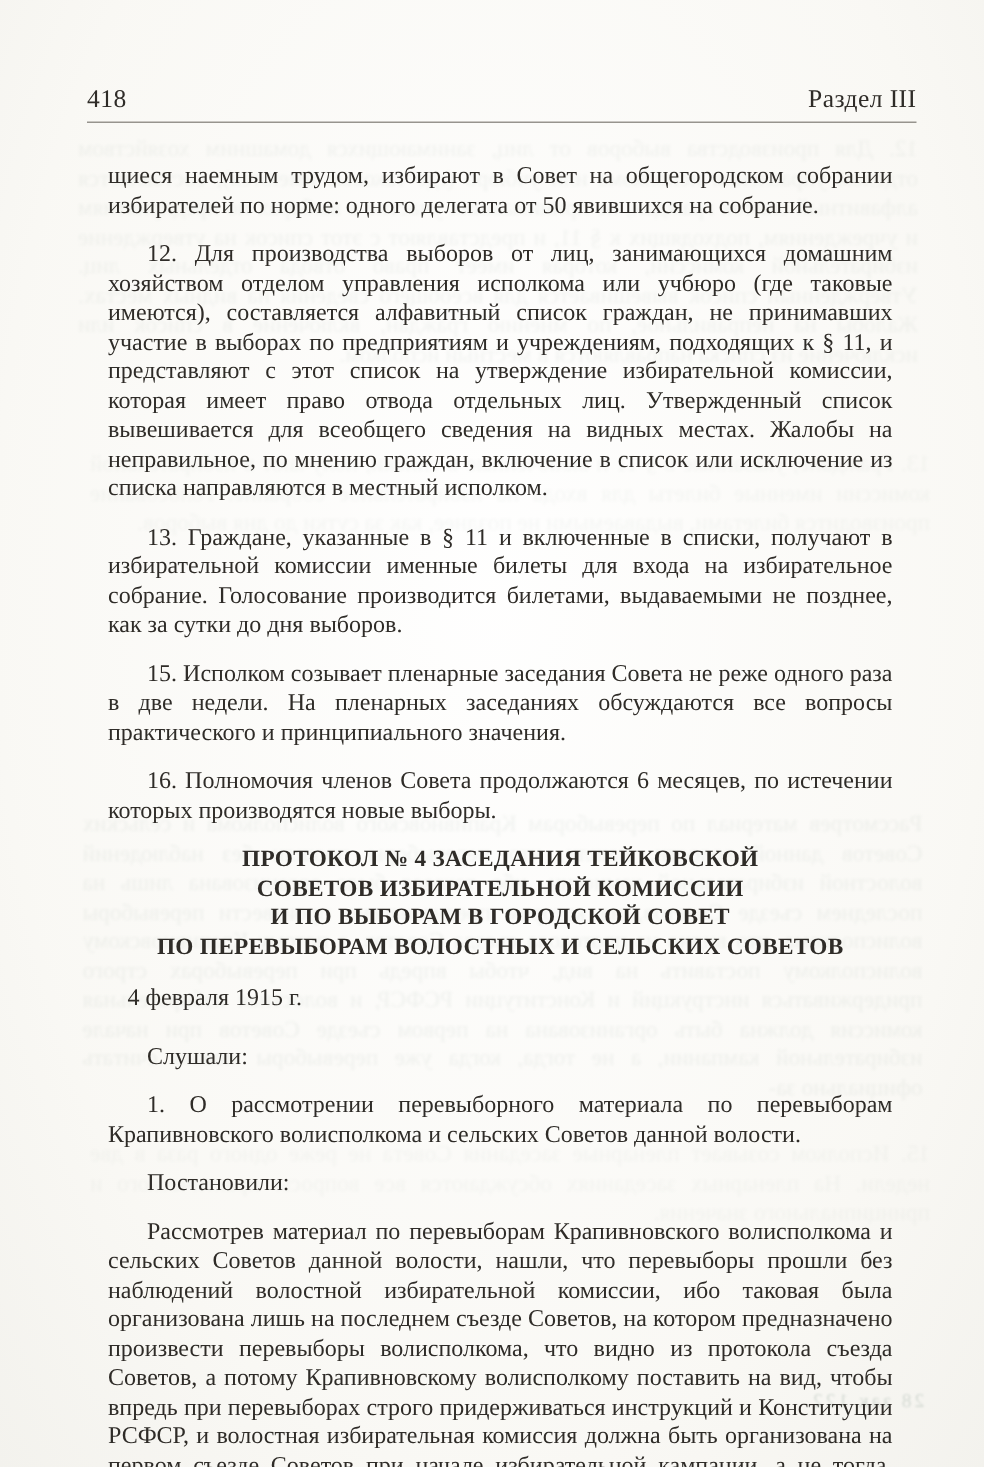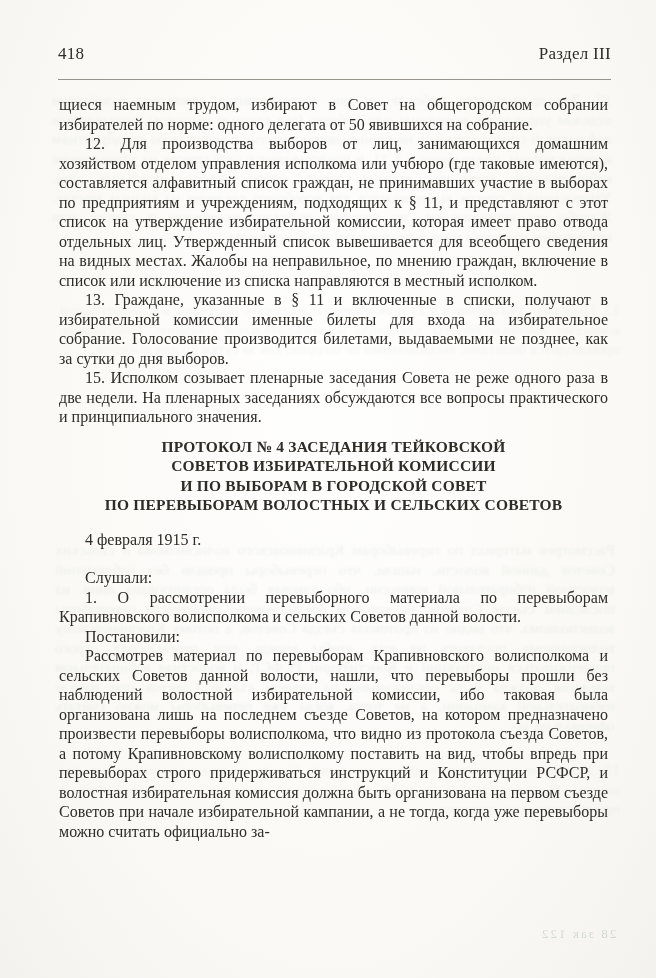--- a/index.html
+++ b/index.html
@@ -17,44 +17,44 @@
       #fcfbf8;
     color: #2f2c28;
     font-family: "Liberation Serif", "DejaVu Serif", serif;
     overflow: hidden;
     box-shadow: 0 0 6px rgba(0,0,0,0.25);
   }
 
   
   .running-header {
     position: absolute;
-    top: 44px;
+    top: 56px;
     left: 58px;
     right: 45px;
     display: flex;
     justify-content: space-between;
     align-items: baseline;
     font-size: 17px;
-    padding-bottom: 15px;
+    padding-bottom: 5px;
     border-bottom: 1px solid #97948e;
     letter-spacing: 0.3px;
   }
 
   
   .document-body {
     position: absolute;
     top: 95px;
     left: 59px;
     width: 549px;
     font-size: 16px;
     line-height: 19.5px;
     text-align: justify;
     z-index: 2;
   }
-  .para { margin: 0; }
+  .para { margin: 13px; }
   .para.indent { text-indent: 26px; }
 
   .protocol-heading {
     margin: 10px 10px 15px 10px;
     text-align: center;
     font-weight: bold;
     font-size: 15.5px;
     line-height: 19.5px;
     letter-spacing: 0.2px;
   }
@@ -119,20 +119,21 @@
     <span>418</span>
     <span>Раздел III</span>
   </div>
 
   <div class="document-body">
 
     <p class="para">щиеся наемным трудом, избирают в Совет на общегородском собрании избирателей по норме: одного делегата от 50 явившихся на собрание.</p>
     <p class="para indent">12. Для производства выборов от лиц, занимающихся домашним хозяйством отделом управления исполкома или учбюро (где таковые имеются), составляется алфавитный список граждан, не принимавших участие в выборах по предприятиям и учреждениям, подходящих к § 11, и представляют с этот список на утверждение избирательной комиссии, которая имеет право отвода отдельных лиц. Утвержденный список вывешивается для всеобщего сведения на видных местах. Жалобы на неправильное, по мнению граждан, включение в список или исключение из списка направляются в местный исполком.</p>
     <p class="para indent">13. Граждане, указанные в § 11 и включенные в списки, получают в избирательной комиссии именные билеты для входа на избирательное собрание. Голосование производится билетами, выдаваемыми не позднее, как за сутки до дня выборов.</p>
     <p class="para indent">15. Исполком созывает пленарные заседания Совета не реже одного раза в две недели. На пленарных заседаниях обсуждаются все вопросы практического и принципиального значения.</p>
+    <p class="para indent">16. Полномочия членов Совета продолжаются 6 месяцев, по истечении которых производятся новые выборы.</p>
 
     <div class="protocol-heading">
       <div>ПРОТОКОЛ № 4 ЗАСЕДАНИЯ ТЕЙКОВСКОЙ</div>
       <div>СОВЕТОВ ИЗБИРАТЕЛЬНОЙ КОМИССИИ</div>
       <div>И ПО ВЫБОРАМ В ГОРОДСКОЙ СОВЕТ</div>
       <div>ПО ПЕРЕВЫБОРАМ ВОЛОСТНЫХ И СЕЛЬСКИХ СОВЕТОВ</div>
     </div>
 
     <p class="para date-line">4 февраля 1915 г.</p>
 

